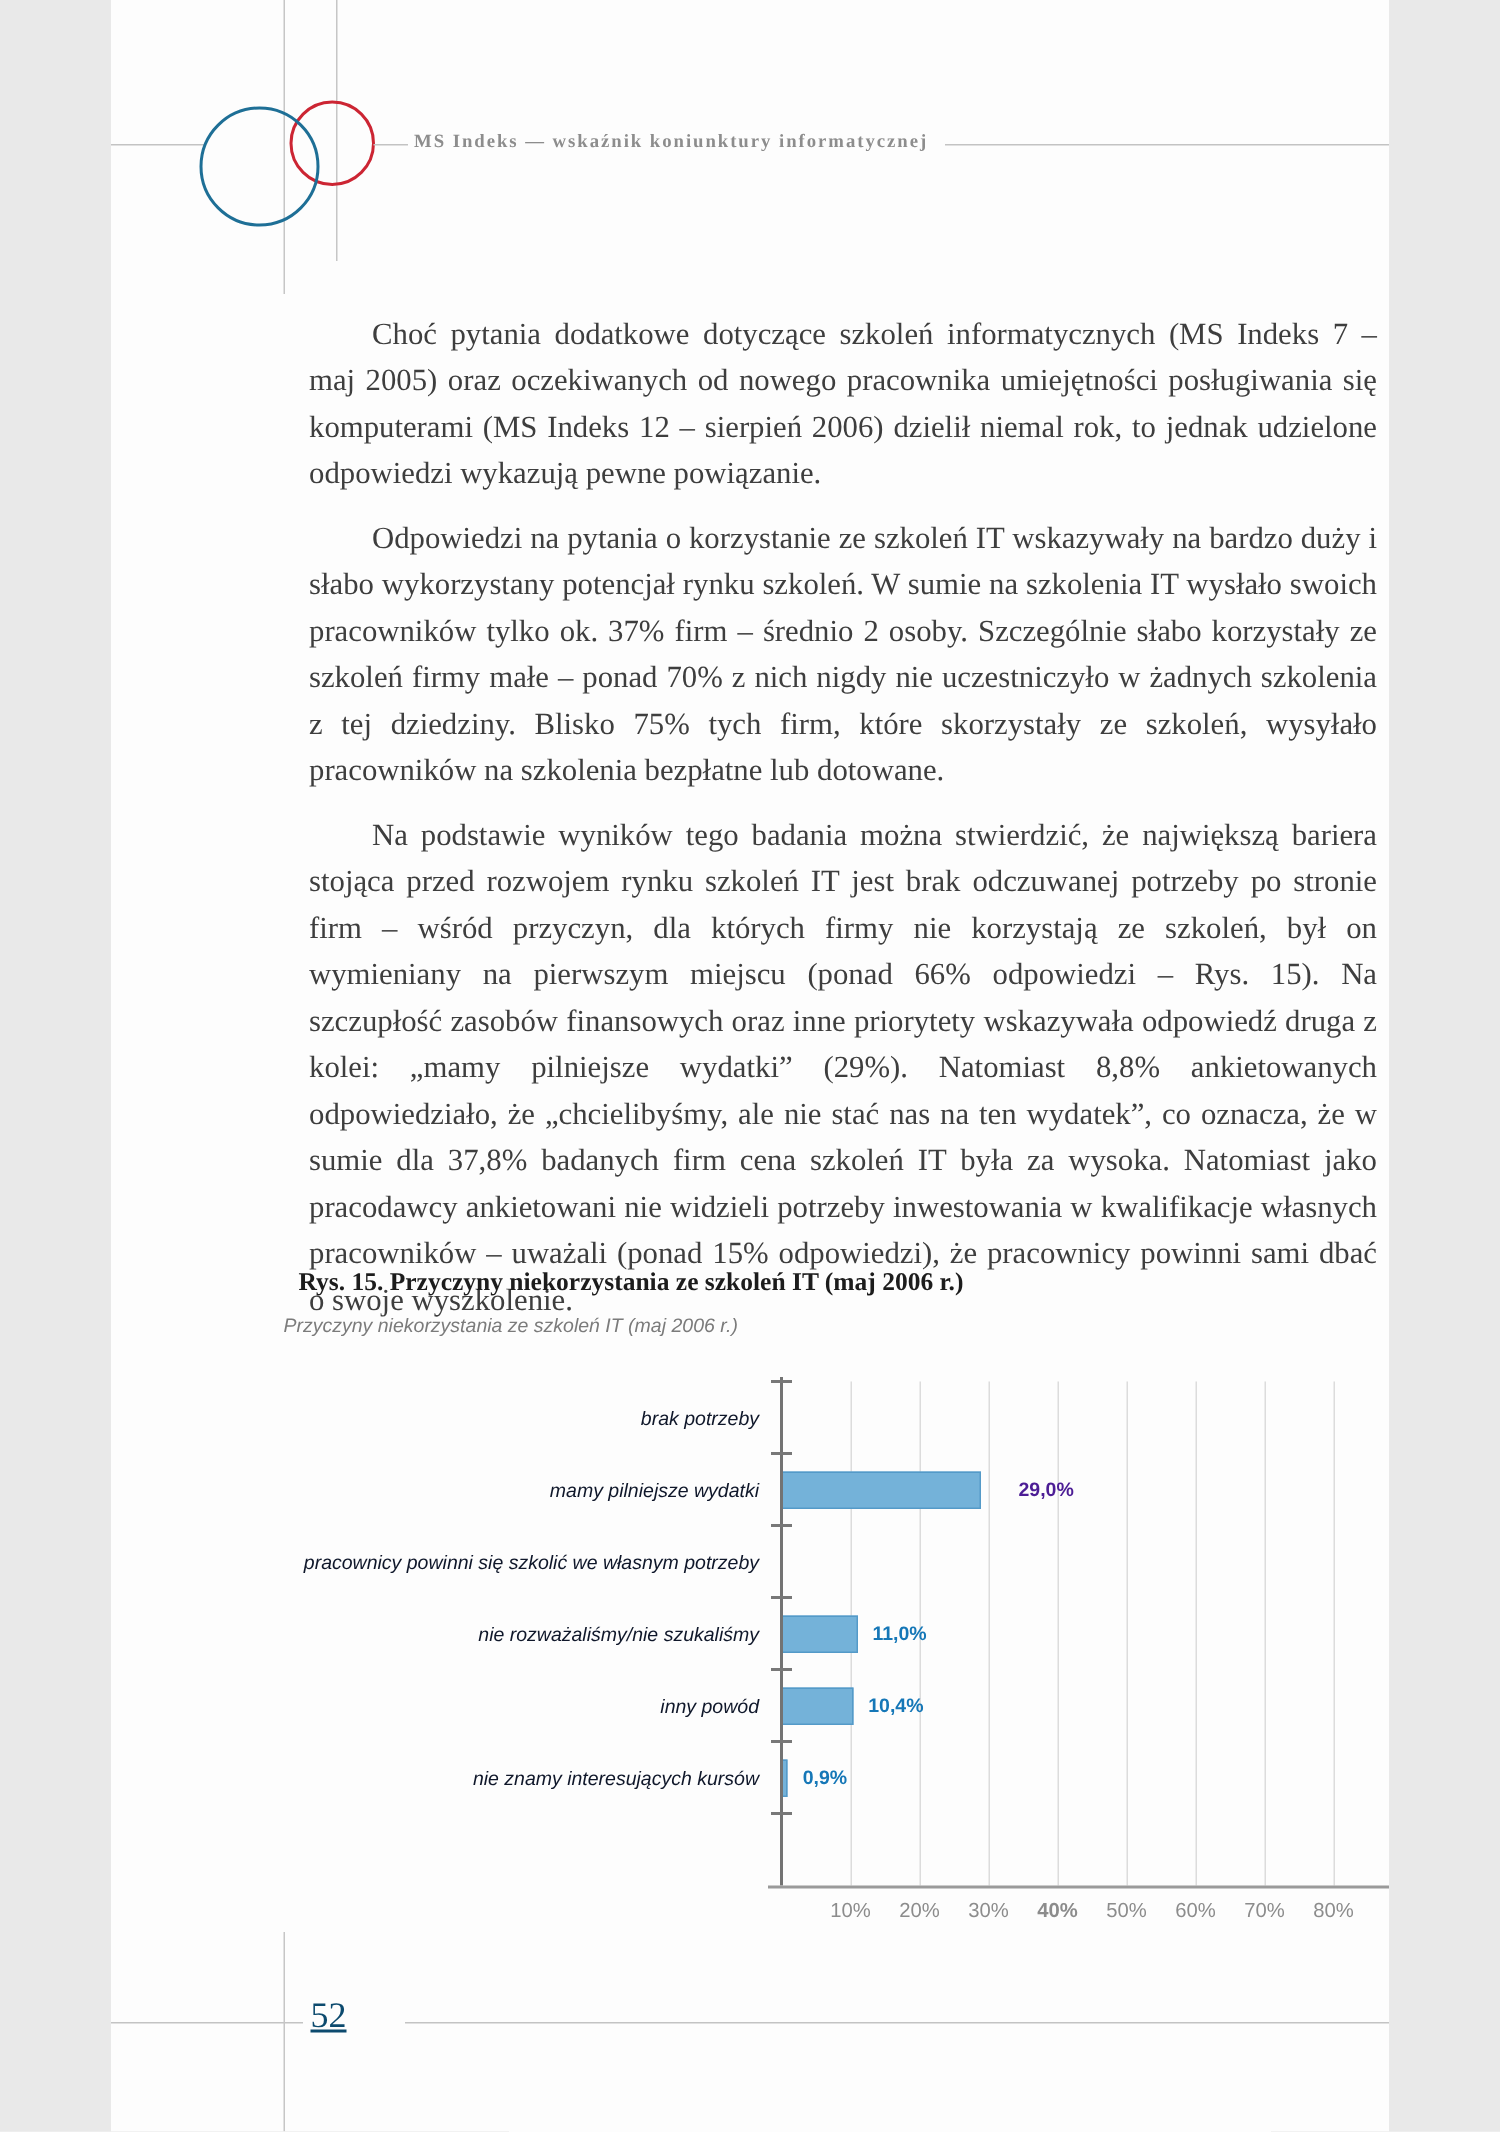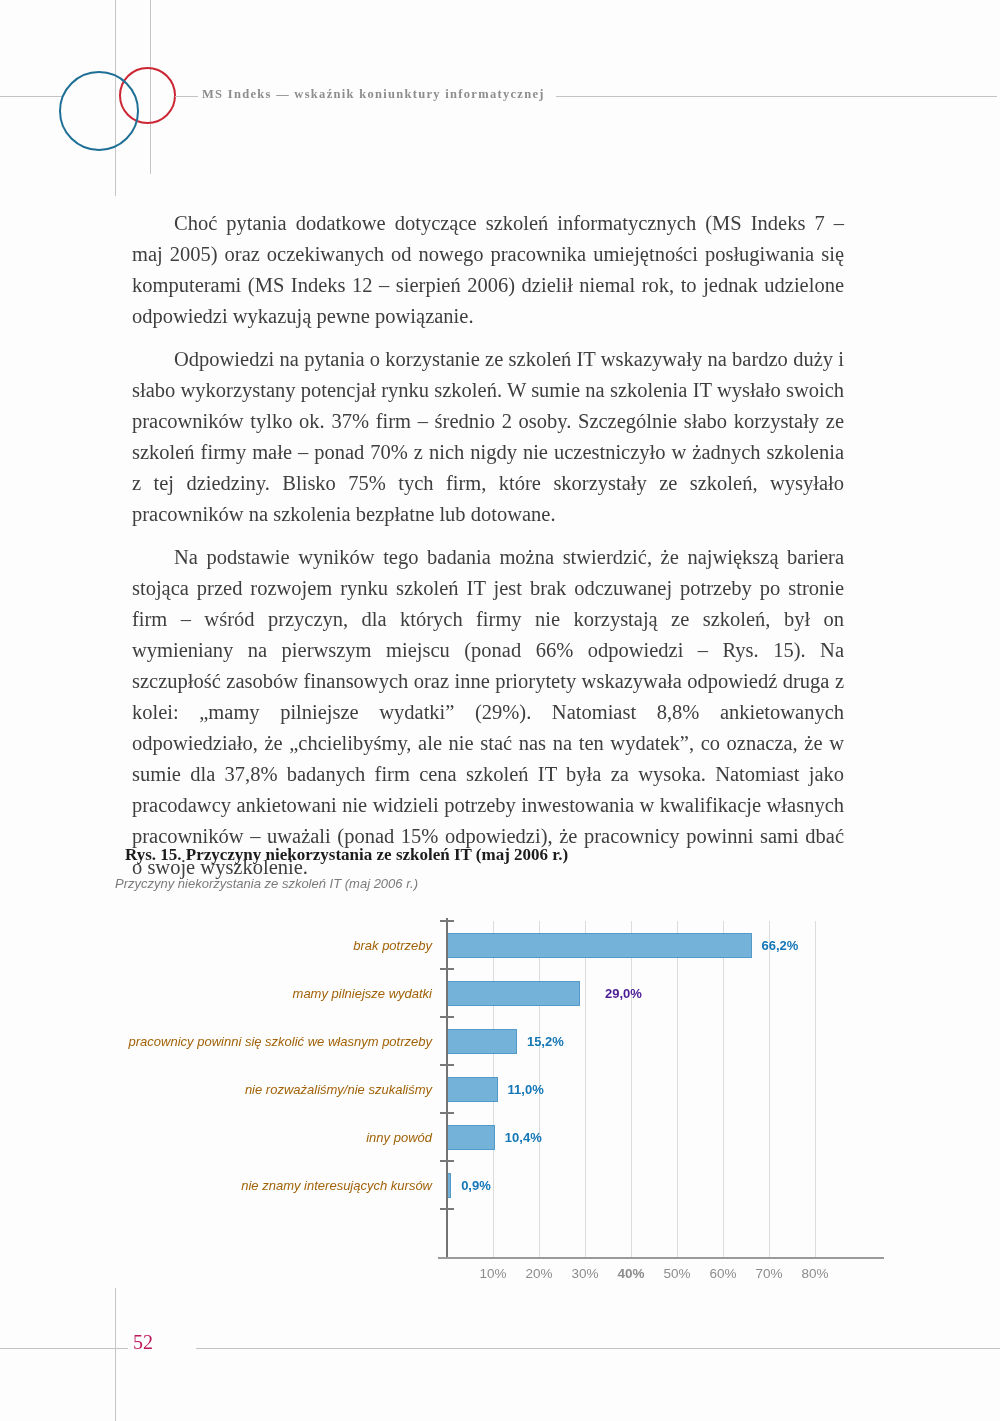--- a/index.html
+++ b/index.html
@@ -1,16 +1,16 @@
 <!DOCTYPE html>
 <html lang="pl"><head>
 <meta charset="utf-8">
 <style>
   html,body{margin:0;padding:0;background:#e9e9e9;}
-  .page{position:relative;width:1000px;height:1421px;background:#fdfdfd;
+  .page{position:relative;width:852px;height:1421px;background:#fdfdfd;
         font-family:"Liberation Serif",serif;overflow:hidden;margin:0 auto;}
 
   
   .vline{position:absolute;width:1px;background:#c6c6c6;}
   .hline{position:absolute;height:1px;background:#c3c3c3;}
   #vline-top-1{left:115px;top:0;height:196px;}
   #vline-top-2{left:150px;top:0;height:174px;}
   #header-line-left{top:96px;left:0;width:62px;}
   #header-line-mid{top:96px;left:175px;width:23px;}
   #header-line-right{top:96px;left:556px;width:441px;}
@@ -37,32 +37,32 @@
     font-style:italic;font-size:13px;color:#7b7b7b;}
 
   
   .chart{position:absolute;left:115px;top:921px;width:780px;height:372px;
     font-family:"Liberation Sans",sans-serif;}
   .chart-grid{position:absolute;left:0;top:0;width:780px;height:336px;}
   .gridline{position:absolute;top:0;width:1px;height:336px;background:#dcdcdc;}
   .chart-rows{position:absolute;left:0;top:0;width:780px;}
   .crow{display:flex;height:48px;align-items:center;}
   .clabel{width:332px;padding-right:15px;box-sizing:border-box;text-align:right;
-    font-style:italic;font-size:13px;color:#a16207;white-space:nowrap;}
+    font-style:italic;font-size:13px;color:#0f172a;white-space:nowrap;}
   .ctrack{position:relative;flex:1;height:25px;}
   .cbar{position:absolute;left:0;top:0;height:25px;background:#74b2d9;
     border:1px solid #549ac8;box-sizing:border-box;}
   .cval{position:absolute;top:50%;transform:translateY(-50%);font-weight:bold;
     font-size:13px;color:#1577b7;white-space:nowrap;}
   .y-axis{position:absolute;left:331px;top:-3px;width:2px;height:339px;background:#737373;}
   .ytick{position:absolute;left:325px;width:14px;height:2px;background:#787878;}
   .x-axis{position:absolute;left:323px;top:336px;width:446px;height:2px;background:#9a9a9a;}
   .xlab{position:absolute;top:345px;transform:translateX(-50%);font-size:13.5px;color:#8c8c8c;}
 
-  #page-number{position:absolute;left:133px;top:1331px;font-size:20px;color:#be185d;}
+  #page-number{position:absolute;left:133px;top:1331px;font-size:24px;color:#0c4a6e;text-decoration:underline;}
 </style>
 </head>
 <body>
 
 <div class="page">
 
   <div class="vline" id="vline-top-1"></div>
   <div class="vline" id="vline-top-2"></div>
   <div class="hline" id="header-line-left"></div>
   <div class="circle" id="logo-red"></div>
@@ -87,38 +87,30 @@
         <div class="gridline" style="left: 470px;"></div>
         <div class="gridline" style="left: 516px;"></div>
         <div class="gridline" style="left: 562px;"></div>
         <div class="gridline" style="left: 608px;"></div>
         <div class="gridline" style="left: 654px;"></div>
         <div class="gridline" style="left: 700px;"></div>
       </div>
     <div class="chart-rows" id="rows">
         <div class="crow">
           <div class="clabel">brak potrzeby</div>
-          <div class="ctrack">
-            <div class="cbar" style="width: 304.52px; background: rgb(116, 178, 217); border-color: rgb(84, 154, 200);"></div>
-            <div class="cval" style="left: 314.52px; color: rgb(21, 119, 183);">66,2%</div>
-          </div>
         </div>
         <div class="crow">
           <div class="clabel">mamy pilniejsze wydatki</div>
           <div class="ctrack">
             <div class="cbar" style="width: 133.4px; background: rgb(116, 178, 217); border-color: rgb(84, 154, 200);"></div>
             <div class="cval" style="left: 158px; color: #4c1d95;">29,0%</div>
           </div>
         </div>
         <div class="crow">
           <div class="clabel">pracownicy powinni się szkolić we własnym potrzeby</div>
-          <div class="ctrack">
-            <div class="cbar" style="width: 69.92px; background: rgb(116, 178, 217); border-color: rgb(84, 154, 200);"></div>
-            <div class="cval" style="left: 79.92px; color: rgb(21, 119, 183);">15,2%</div>
-          </div>
         </div>
         <div class="crow">
           <div class="clabel">nie rozważaliśmy/nie szukaliśmy</div>
           <div class="ctrack">
             <div class="cbar" style="width: 50.6px; background: rgb(116, 178, 217); border-color: rgb(84, 154, 200);"></div>
             <div class="cval" style="left: 60.6px; color: rgb(21, 119, 183);">11,0%</div>
           </div>
         </div>
         <div class="crow">
           <div class="clabel">inny powód</div>

